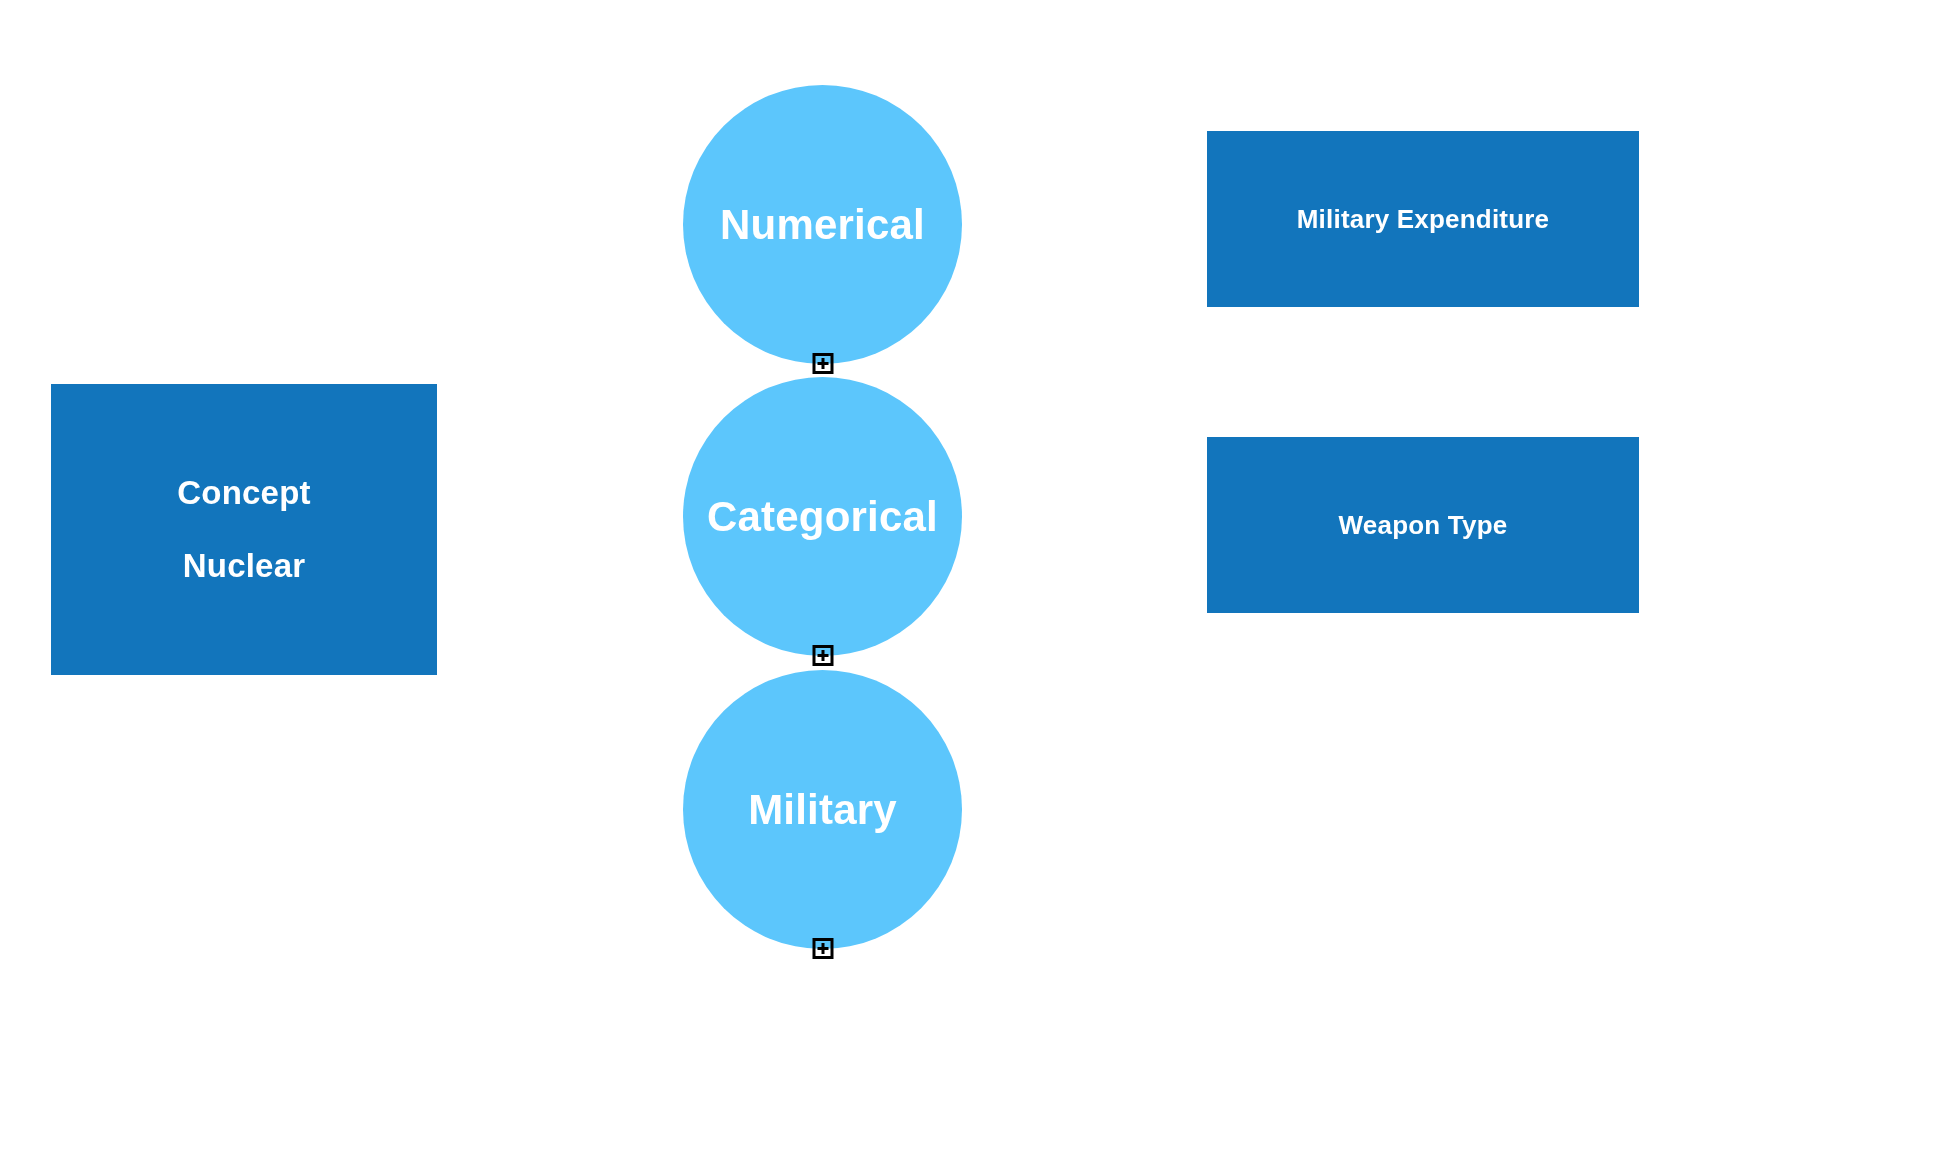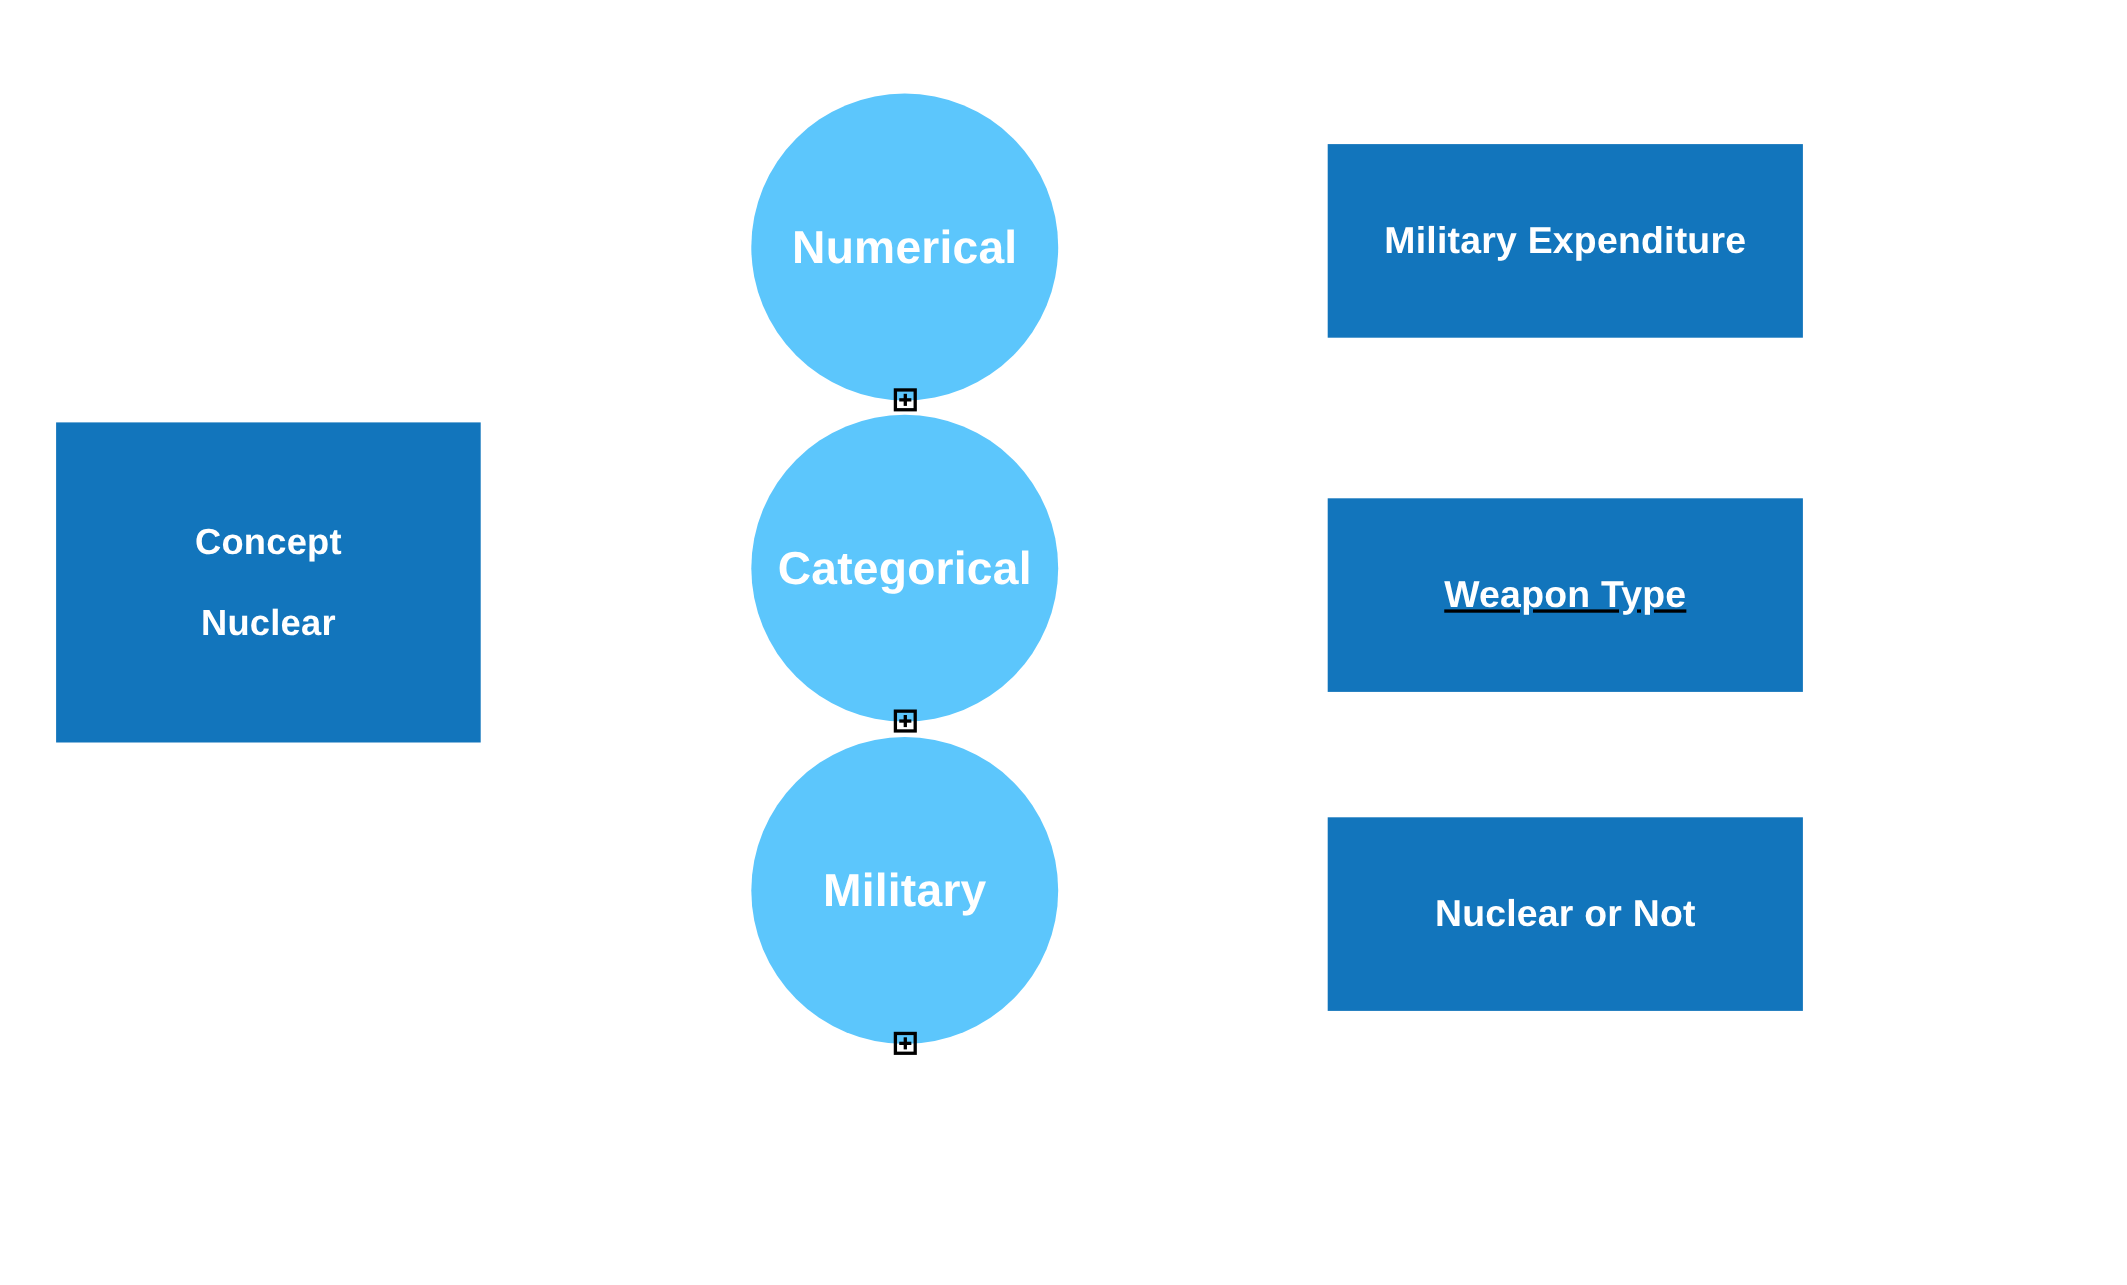--- a/index.html
+++ b/index.html
@@ -106,26 +106,26 @@
     left: 1207px;
     width: 432px;
     height: 176px;
     background: #1275bc;
     display: flex;
     align-items: center;
     justify-content: center;
     box-sizing: border-box;
   }
   .value-box.v0 { top: 131px; }
-  .value-box.v1 { top: 453px; text-decoration: underline; }
+  .value-box.v1 { top: 437px; }
   .value-box.v2 { top: 743px; }
 
   .value-label {
     color: #ffffff;
-    font-size: 34px;
+    font-size: 26px;
     font-weight: bold;
     letter-spacing: 0.2px;
     white-space: nowrap;
     text-align: center;
   }
 </style>
 </head>
 <body>
 
 <div id="canvas">
@@ -166,17 +166,14 @@
   </div>
 
   <div class="value-box v0">
     <span class="value-label">Military Expenditure</span>
   </div>
 
   <div class="value-box v1">
     <span class="value-label">Weapon Type</span>
   </div>
 
-  <div class="value-box v2">
-    <span class="value-label">Nuclear or Not</span>
-  </div>
 
 </div>
 
 </body></html>

